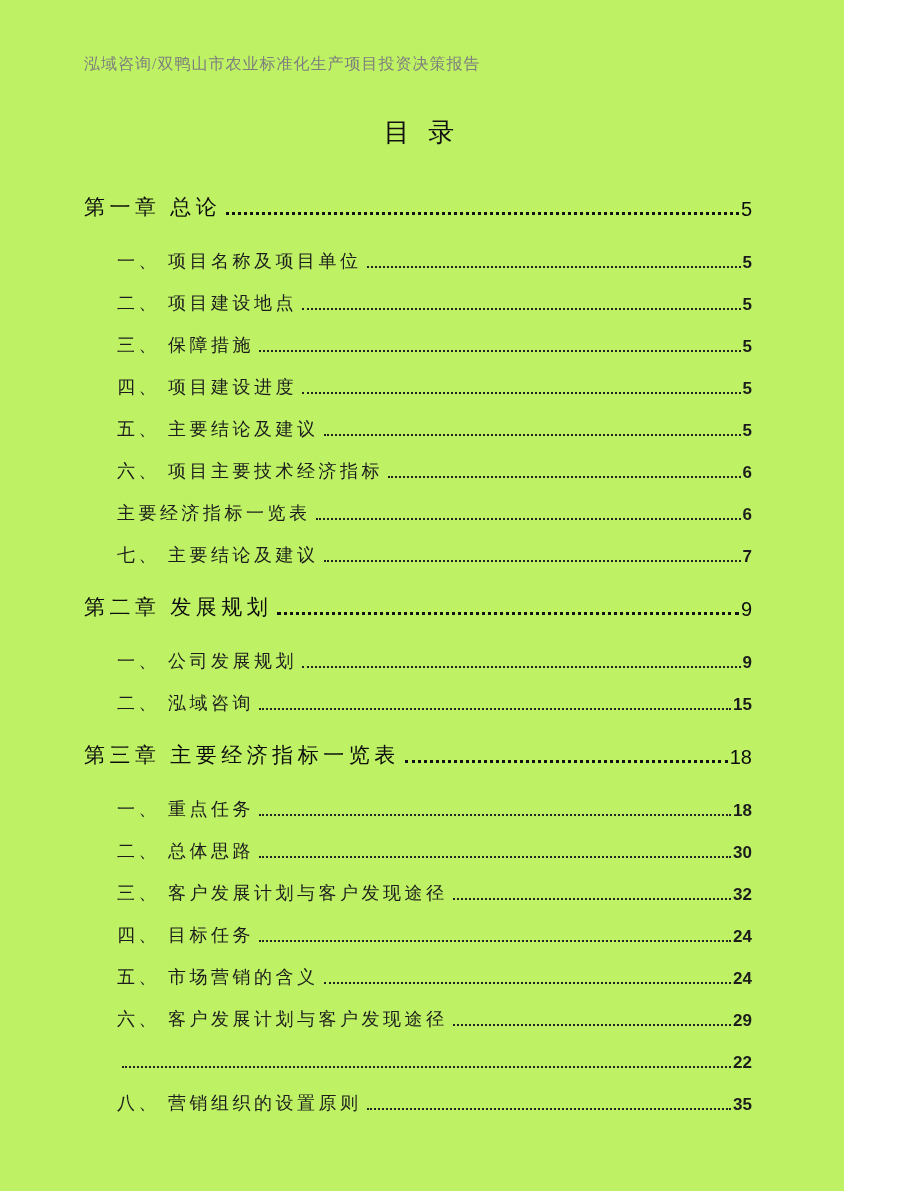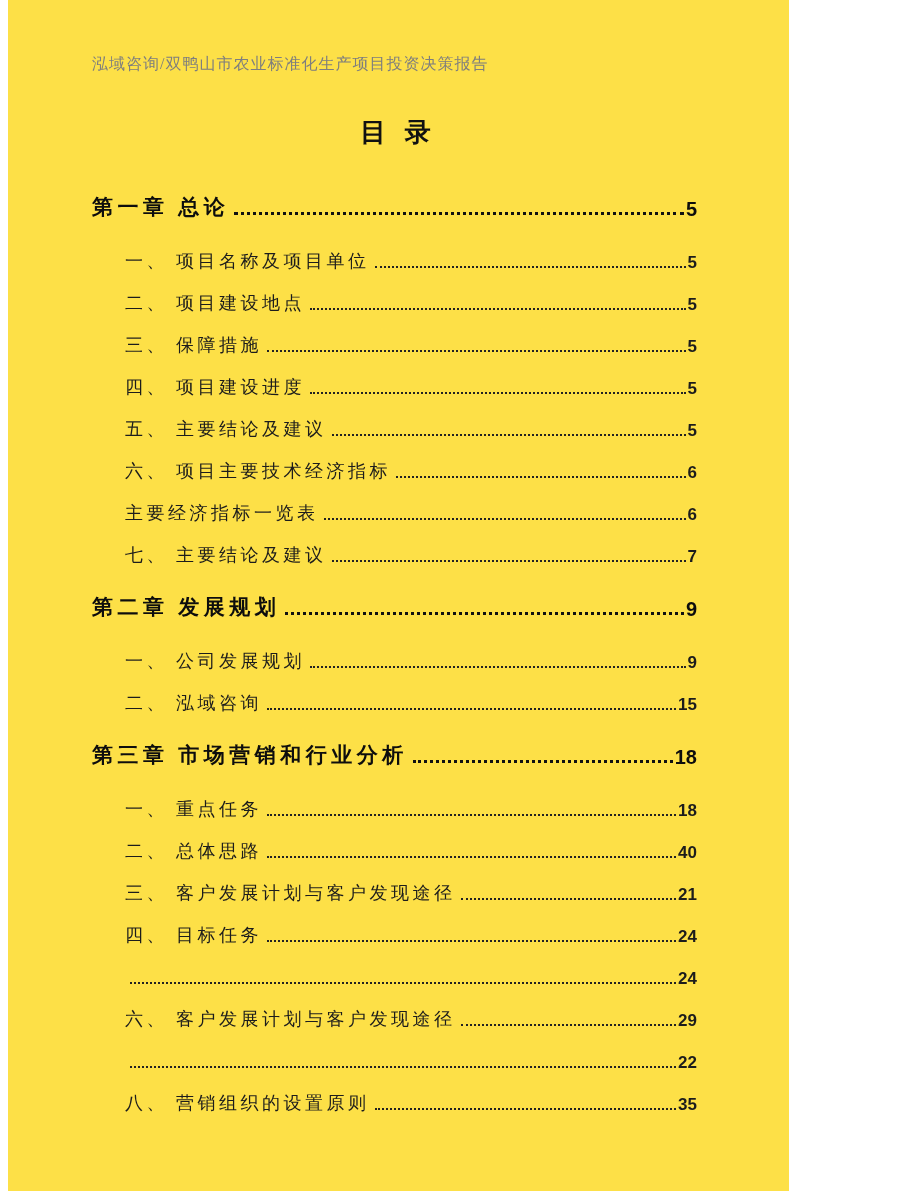--- a/index.html
+++ b/index.html
@@ -6,39 +6,38 @@
   html, body { background: #ffffff; }
   body {
     width: 920px; height: 1191px;
     font-family: "Liberation Serif", "DejaVu Serif", serif;
     color: #1c1c1c;
     position: relative;
     overflow: hidden;
   }
   .page {
     position: absolute; inset: 0;
-    width: 781px; height: 1191px;
-    background: #fde047;
-    margin-left: 8px;
+    width: 844px; height: 1191px;
+    background: #bef264;
   }
   .doc-header {
     position: absolute;
     top: 54px; left: 84px;
     font-size: 16px;
     line-height: 1.25;
     letter-spacing: 1px;
     color: #7e7e7e;
     white-space: nowrap;
   }
   .doc-title {
     position: absolute;
     top: 117px; left: 0; right: 0;
     text-align: center;
     font-size: 26px;
-    font-weight: bold;
+    font-weight: normal;
     letter-spacing: 6px;
     line-height: 1.2;
     color: #111111;
   }
   .toc {
     position: absolute;
     top: 167px;
     left: 84px;
     right: 92px;
   }
@@ -53,21 +52,21 @@
     min-width: 16px;
     border-bottom: 2.5px dotted #222222;
     margin: 0 2px 5px 5px;
   }
   .row .page-num {
     white-space: nowrap;
     letter-spacing: 0;
     font-family: "Liberation Sans", "DejaVu Sans", sans-serif;
   }
   .row.chapter {
-    font-weight: bold;
+    font-weight: normal;
     font-size: 21px;
     letter-spacing: 4.5px;
     margin-top: 12px;
     margin-bottom: 10px;
     color: #0d0d0d;
   }
   .row.chapter .dots {
     border-bottom: 3px dotted #111111;
     margin-bottom: 6px;
   }
@@ -143,45 +142,46 @@
         <span class="label">一、 公司发展规划</span>
         <span class="dots"></span>
         <span class="page-num">9</span>
       </div>
       <div class="row item">
         <span class="label">二、 泓域咨询</span>
         <span class="dots"></span>
         <span class="page-num">15</span>
       </div>
       <div class="row chapter">
-        <span class="label">第三章 市场营销和行业分析</span>
+        <span class="label">第三章 主要经济指标一览表</span>
         <span class="dots"></span>
         <span class="page-num">18</span>
       </div>
       <div class="row item">
         <span class="label">一、 重点任务</span>
         <span class="dots"></span>
         <span class="page-num">18</span>
       </div>
       <div class="row item">
         <span class="label">二、 总体思路</span>
         <span class="dots"></span>
-        <span class="page-num">40</span>
+        <span class="page-num">30</span>
       </div>
       <div class="row item">
         <span class="label">三、 客户发展计划与客户发现途径</span>
         <span class="dots"></span>
-        <span class="page-num">21</span>
+        <span class="page-num">32</span>
       </div>
       <div class="row item">
         <span class="label">四、 目标任务</span>
         <span class="dots"></span>
         <span class="page-num">24</span>
       </div>
       <div class="row item">
+        <span class="label">五、 市场营销的含义</span>
         <span class="dots"></span>
         <span class="page-num">24</span>
       </div>
       <div class="row item">
         <span class="label">六、 客户发展计划与客户发现途径</span>
         <span class="dots"></span>
         <span class="page-num">29</span>
       </div>
       <div class="row item">
         <span class="dots"></span>

